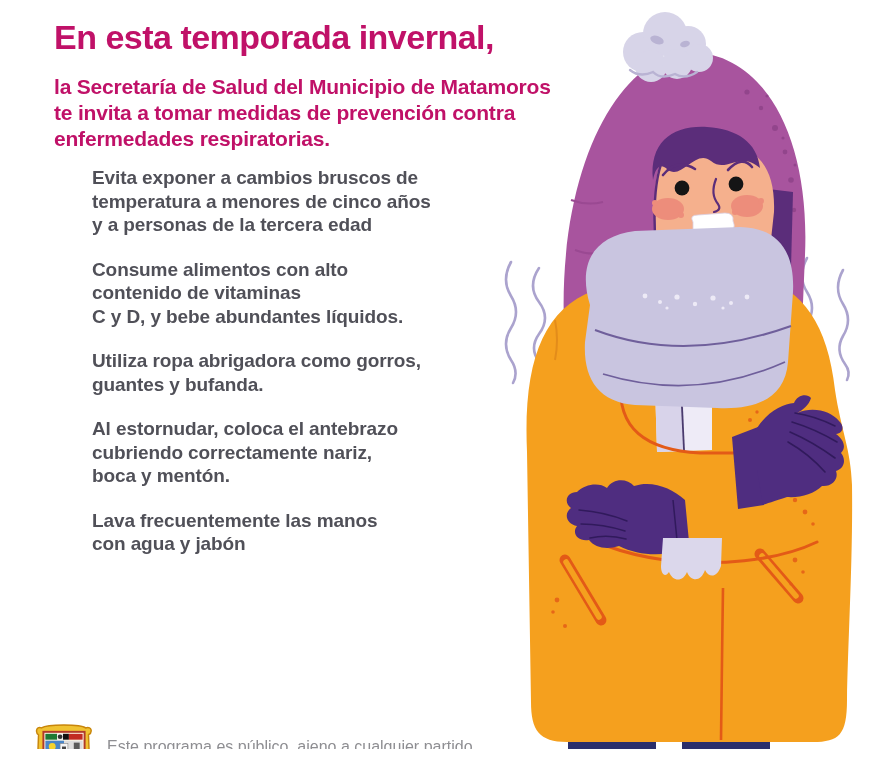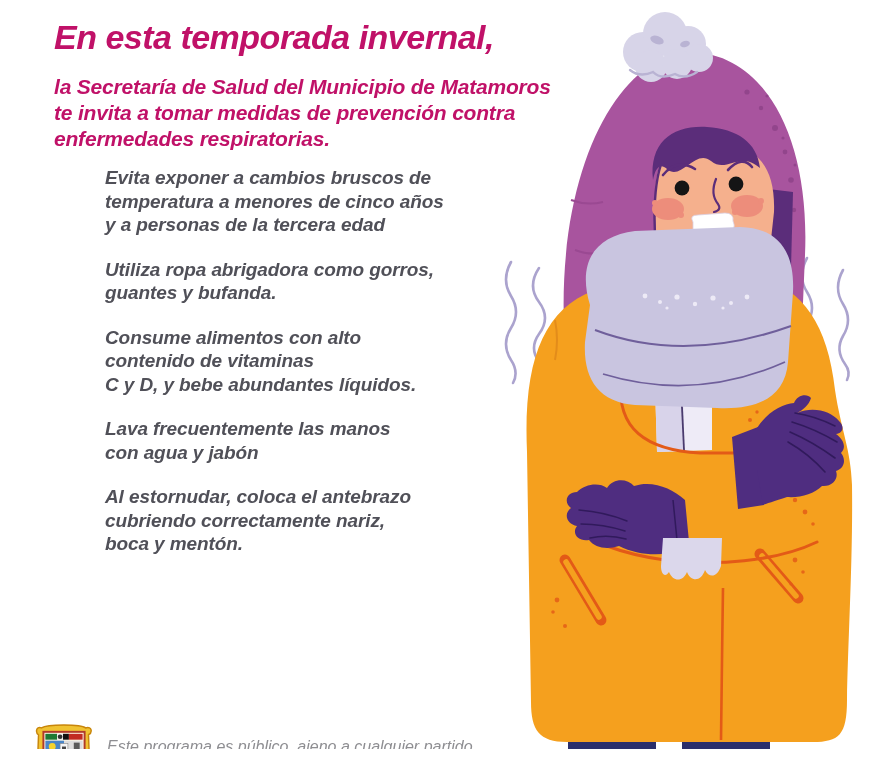--- a/index.html
+++ b/index.html
@@ -1,34 +1,34 @@
 <!DOCTYPE html>
 <html><head>
 <meta charset="utf-8">
 <style>
   html,body{margin:0;padding:0;background:#ffffff;}
   .poster{
     position:relative;width:870px;height:749px;overflow:hidden;
-    background:#ffffff;font-family:"Liberation Sans",sans-serif;font-style:italic;
+    background:#ffffff;font-family:"Liberation Sans",sans-serif;
   }
   .headline{
     position:absolute;left:54px;top:18px;width:560px;color:#C01168;
   }
   .headline h1{
     margin:0;font-size:34px;line-height:38px;font-weight:bold;letter-spacing:-0.5px;
   }
   .headline .subtitle{
     margin:18px 0 0 0;font-size:21px;line-height:26px;font-weight:bold;
     white-space:pre-line;letter-spacing:-0.2px;
   }
   .tips{
     position:absolute;left:88px;top:166px;width:450px;color:#505058;
   }
   .tips p{
-    margin:0 0 21px 17px;font-size:19px;line-height:23.5px;font-weight:bold;
+    margin:0 0 21px 4px;font-size:19px;line-height:23.5px;font-weight:bold;
     white-space:pre-line;letter-spacing:-0.1px;
   }
   .illustration{
     position:absolute;left:495px;top:0;width:375px;height:773px;
   }
   .footer{
     position:absolute;left:33px;top:724px;display:flex;align-items:flex-start;gap:12px;
   }
   .footer .seal{flex:0 0 auto;}
   .footer .disclaimer{
@@ -45,30 +45,30 @@
     <h1>En esta temporada invernal,</h1>
     <p class="subtitle">la Secretaría de Salud del  Municipio de Matamoros
 te invita a tomar medidas de  prevención contra
 enfermedades respiratorias.</p>
   </div>
 
   <div class="tips">
     <p>Evita exponer a cambios bruscos de
 temperatura a menores de cinco años
 y a personas de la tercera edad</p>
-    <p>Utiliza ropa abrigadora como gorros,
-guantes y bufanda.</p>
     <p>Consume alimentos con alto
 contenido de vitaminas
 C y D, y bebe abundantes líquidos.</p>
-    <p>Lava frecuentemente las manos
-con agua y jabón</p>
+    <p>Utiliza ropa abrigadora como gorros,
+guantes y bufanda.</p>
     <p>Al estornudar, coloca el antebrazo
 cubriendo  correctamente nariz,
 boca y mentón.</p>
+    <p>Lava frecuentemente las manos
+con agua y jabón</p>
   </div>
 
   <svg class="illustration" viewBox="0 0 375 773" xmlns="http://www.w3.org/2000/svg" aria-hidden="true">
 
     <g fill="none" stroke="#ABA3CE" stroke-width="2.6" stroke-linecap="round">
       <path d="M 16 262 Q 6 280 16 296 Q 26 312 16 328 Q 6 344 16 360 Q 24 372 18 383"></path>
       <path d="M 44 268 Q 32 286 44 302 Q 56 318 44 334 Q 34 348 44 362"></path>
       <path d="M 312 258 Q 302 276 312 292 Q 322 308 312 324 Q 302 340 312 356 Q 320 370 314 385"></path>
       <path d="M 348 270 Q 338 288 348 304 Q 358 320 348 336 Q 340 350 350 364 Q 356 372 352 380"></path>
     </g>

